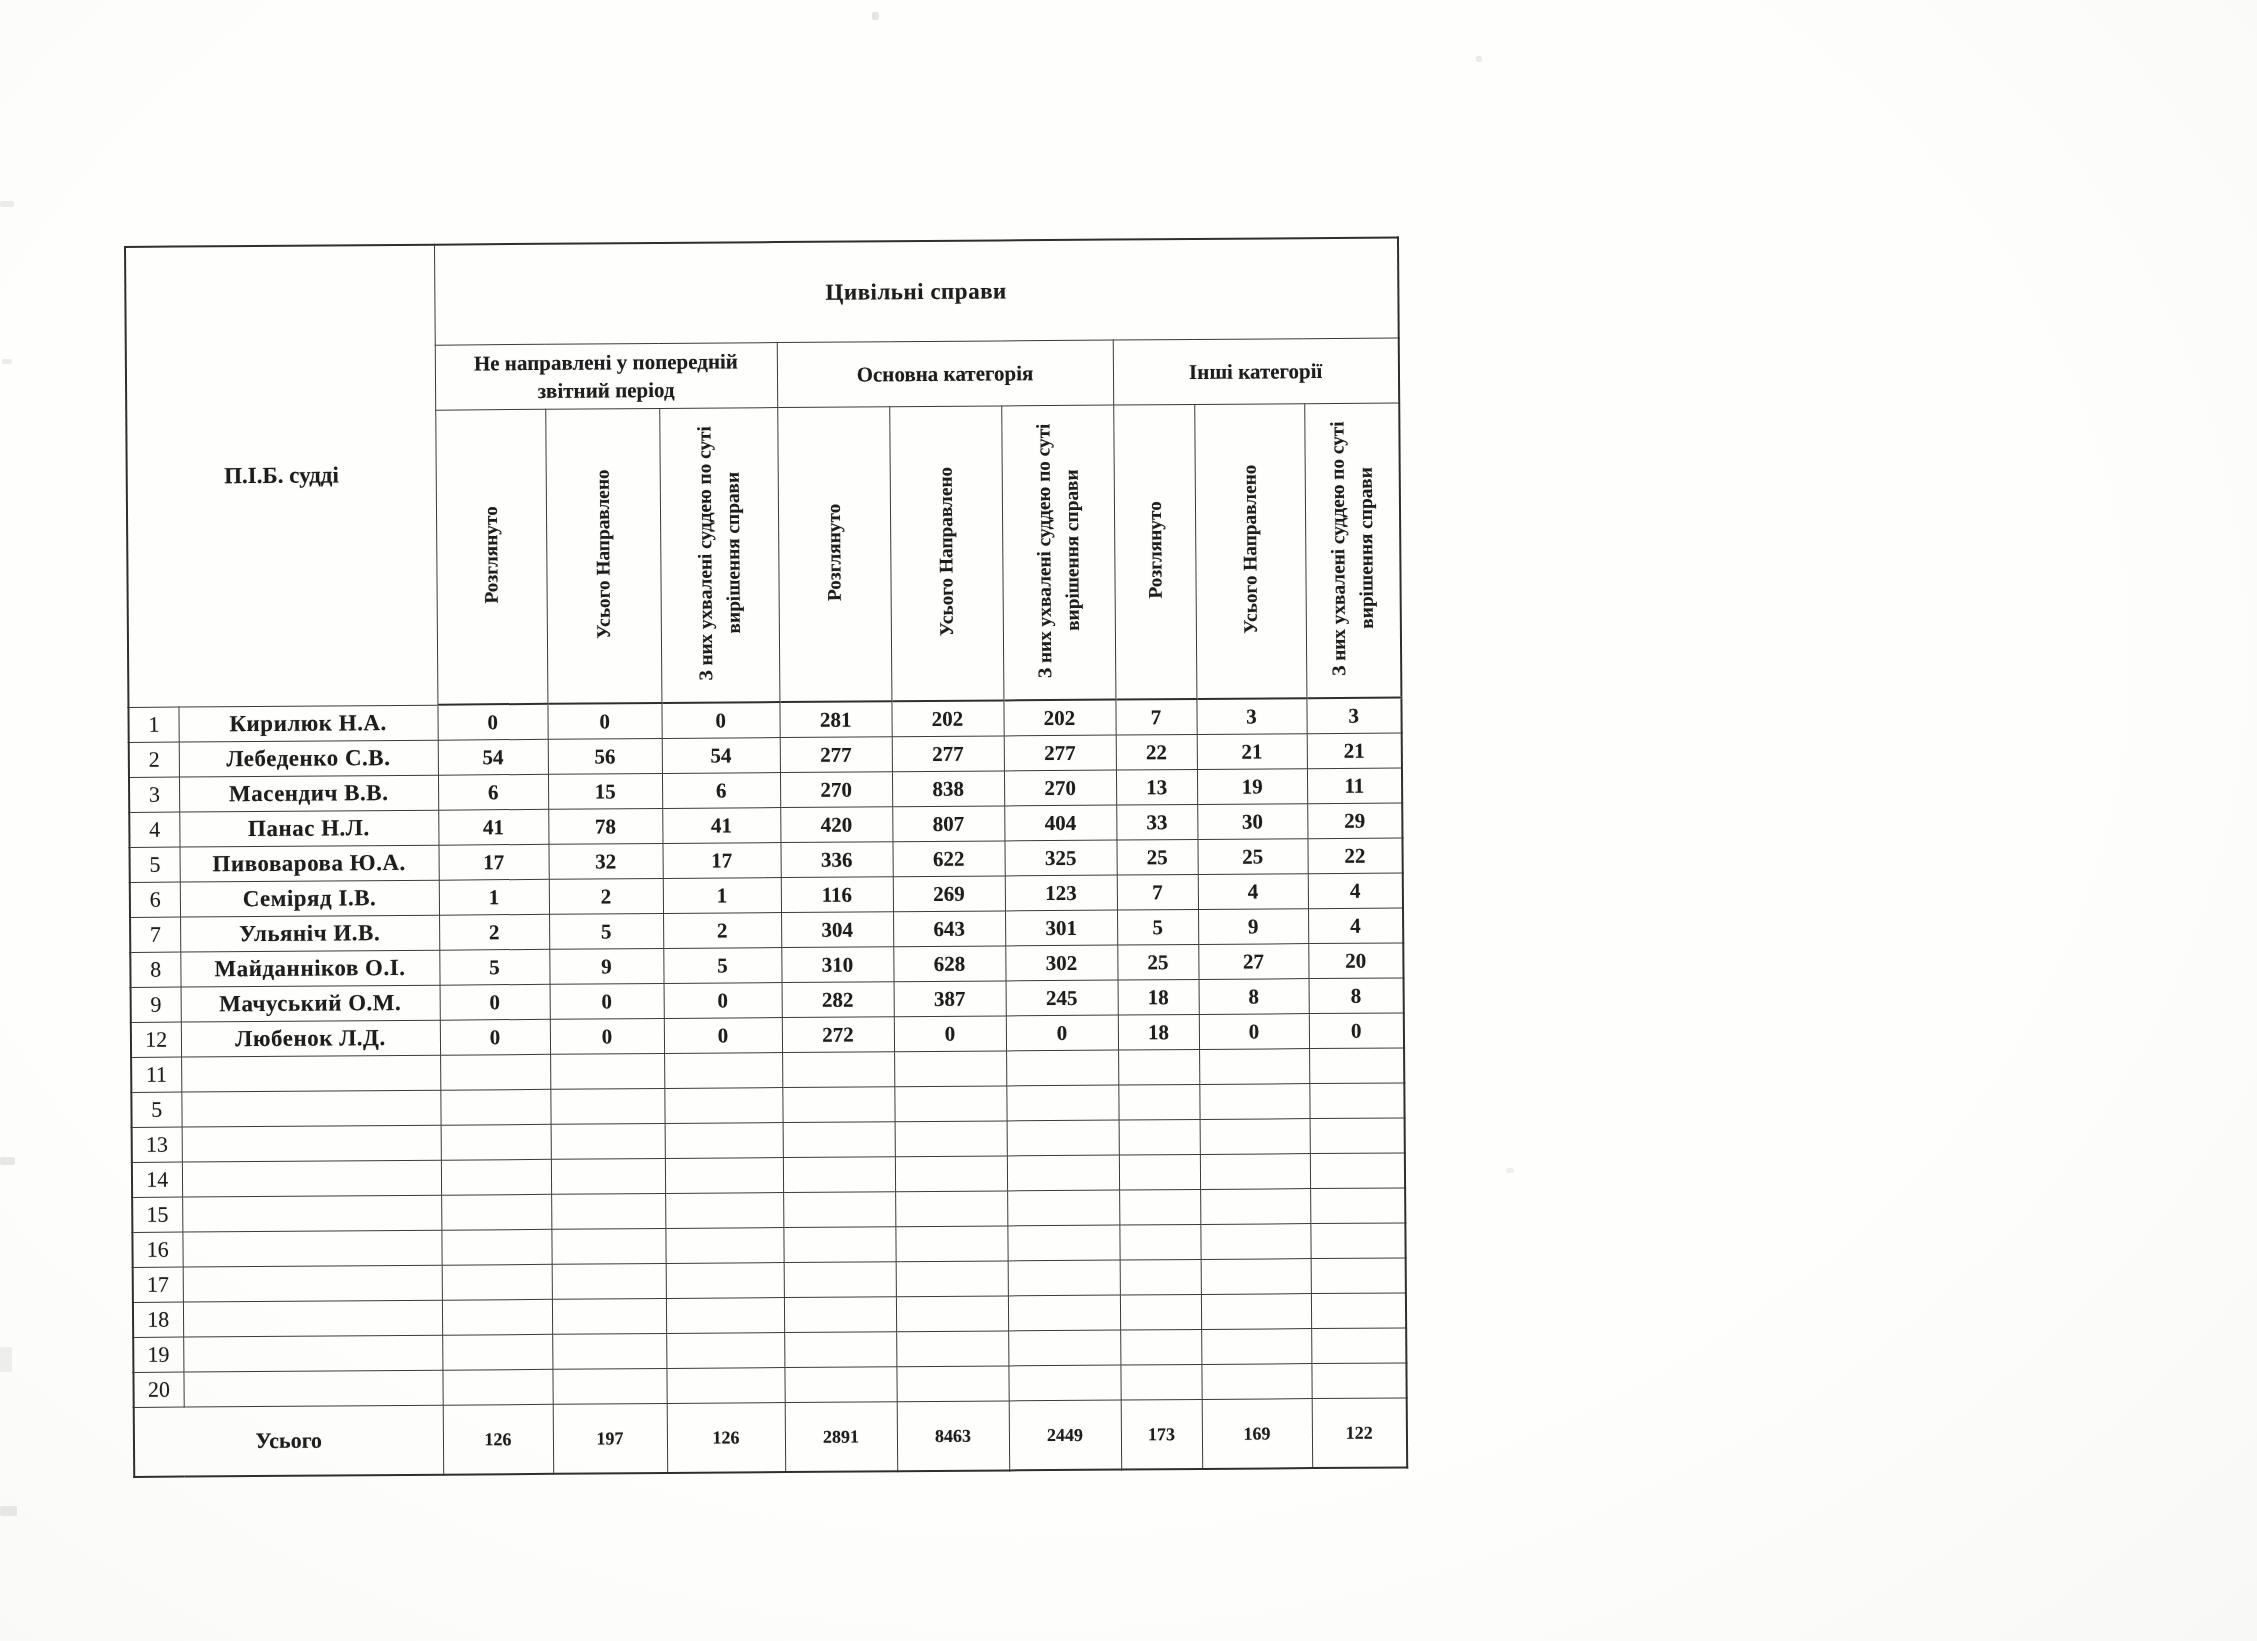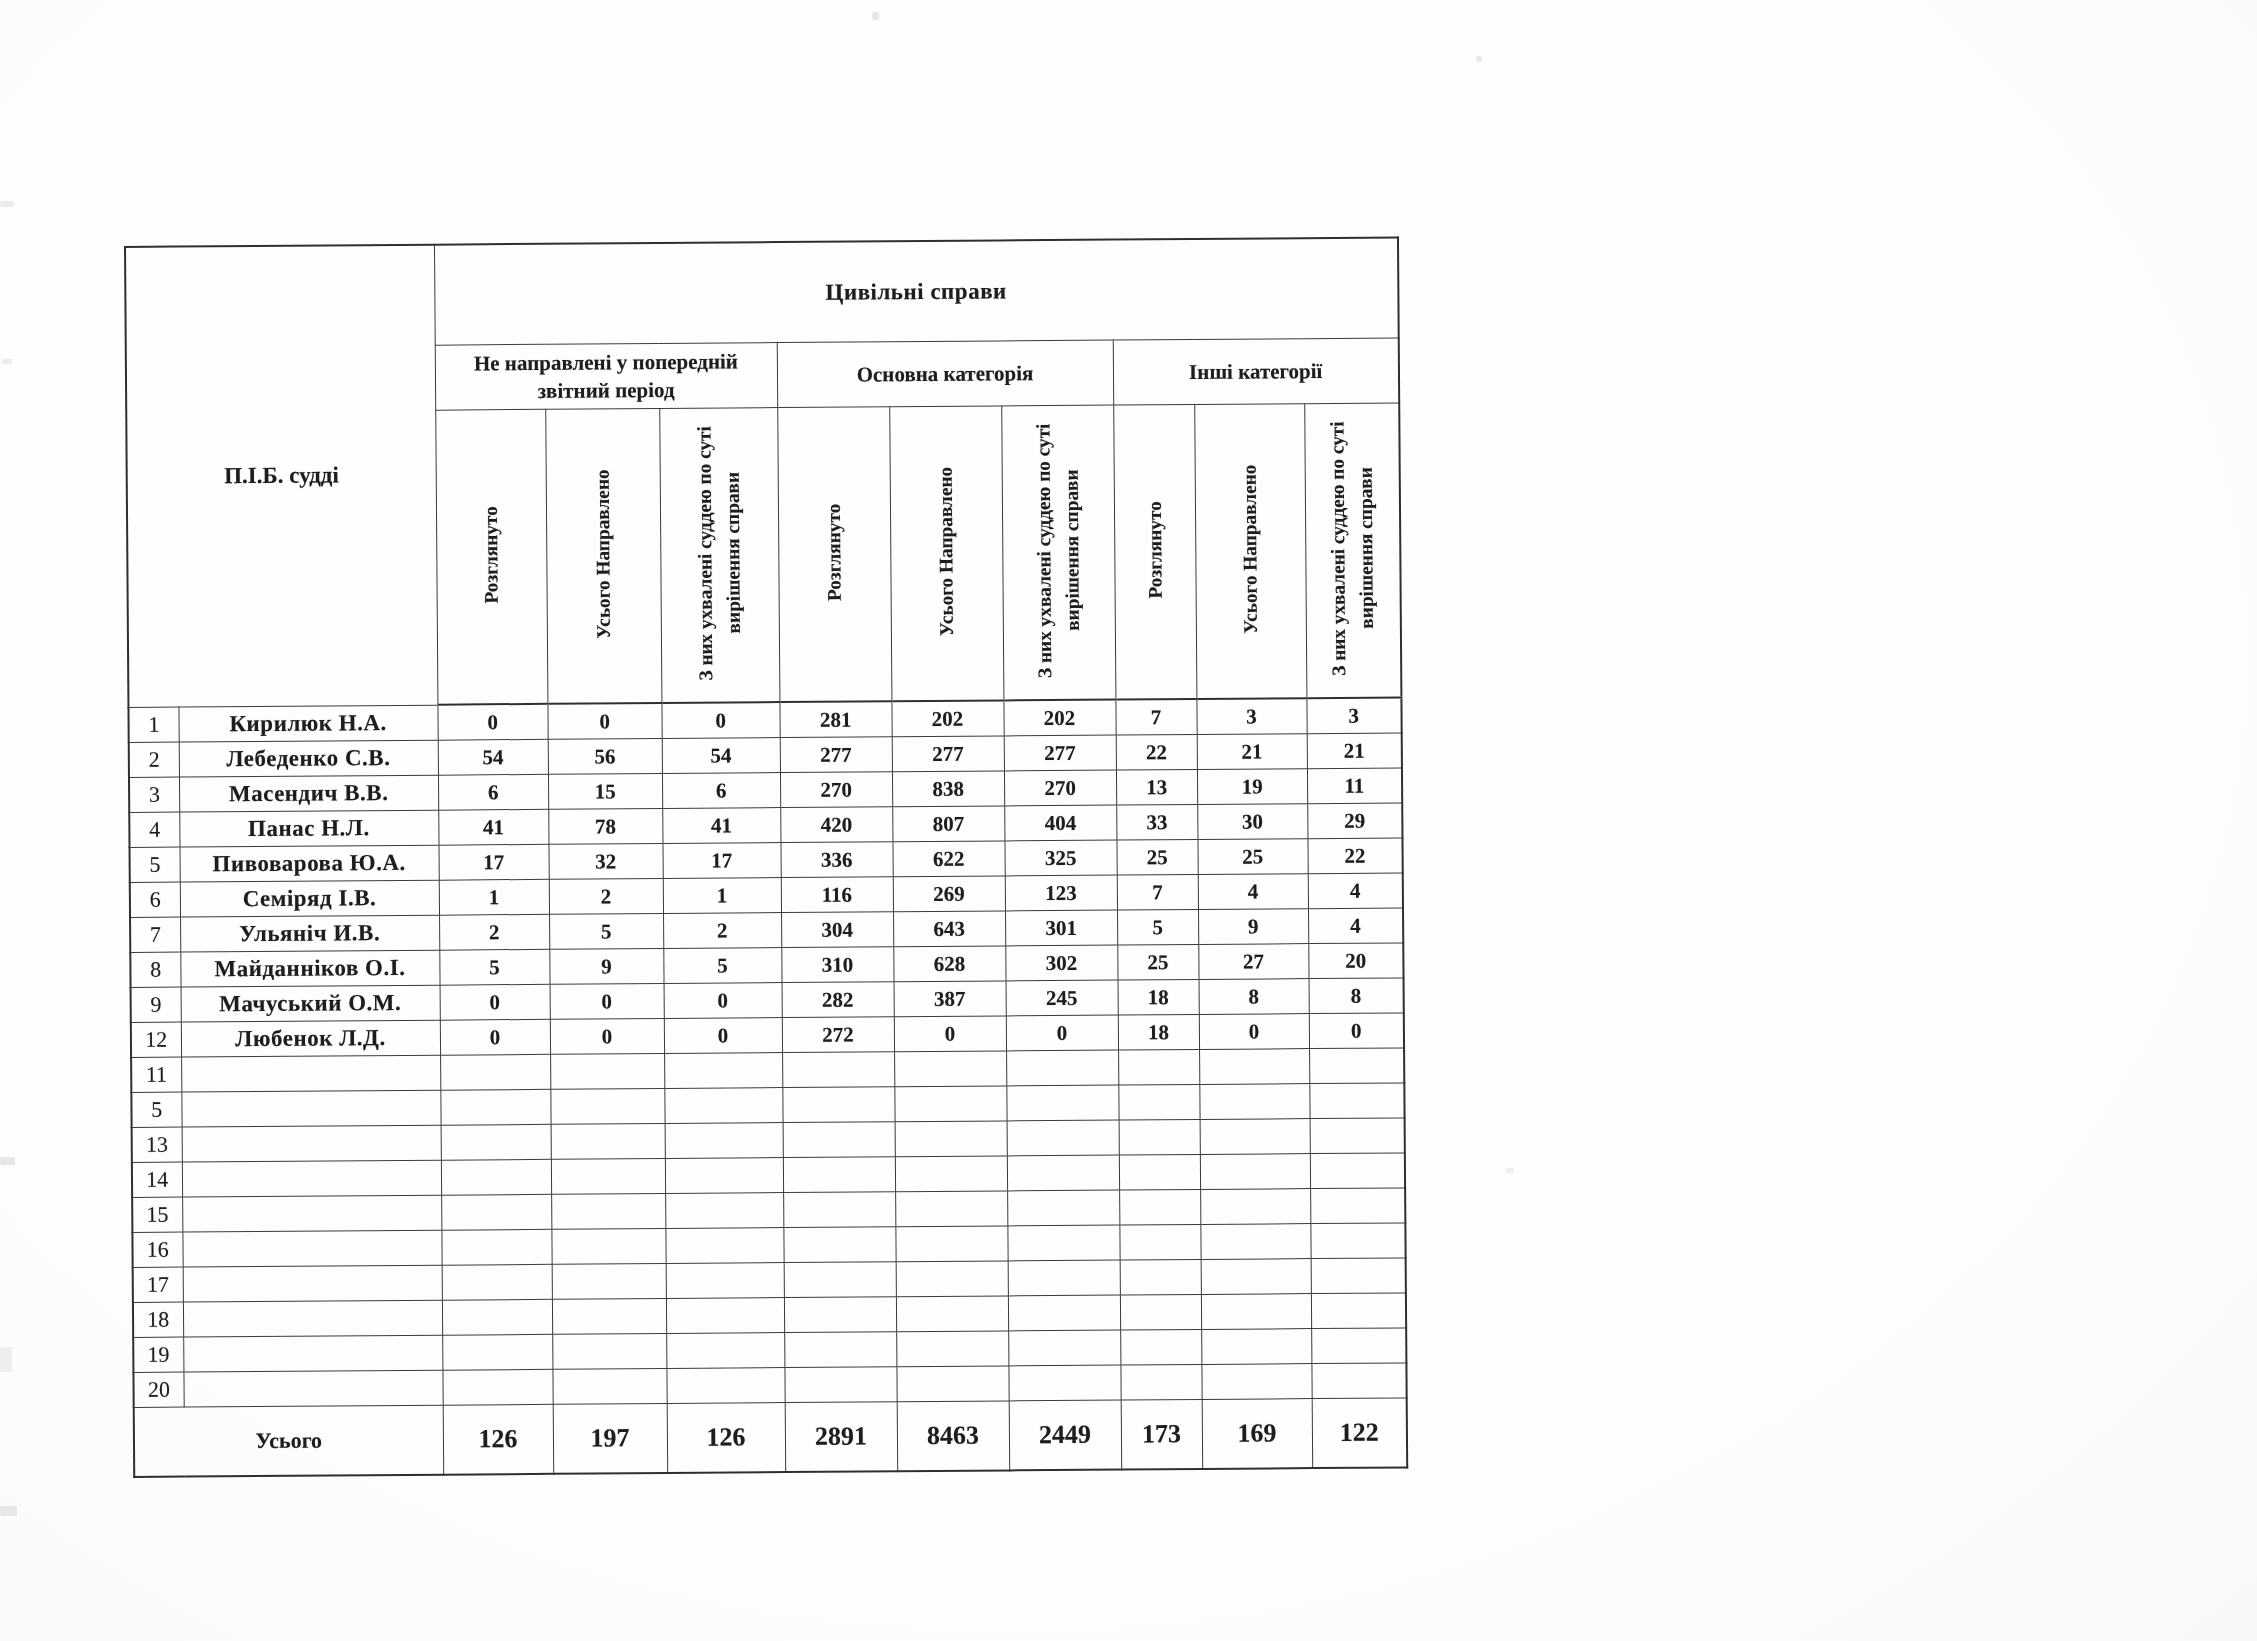--- a/index.html
+++ b/index.html
@@ -87,21 +87,21 @@
   td.judge {
     font-size: 23px; font-weight: bold;
     border-right: 2.9px solid #2f2f2f;
     letter-spacing: 0.5px;
   }
   td.val { font-size: 21px; font-weight: bold; }
   td.total-label {
     font-size: 22px; font-weight: bold;
     border-right: 2.9px solid #2f2f2f;
   }
-  tfoot td.val { font-size: 26px; margin-top: 48px; }
+  tfoot td.val { font-size: 18px; margin-top: 48px; }
   thead tr.head-cols th { border-bottom: 2.9px solid #2f2f2f; }
   tfoot td { border-top: 2.9px solid #2f2f2f; }
 </style>
 </head>
 <body>
 
 <div class="page">
   <div class="smudge s1"></div>
   <div class="smudge s2"></div>
   <div class="smudge s3"></div>

